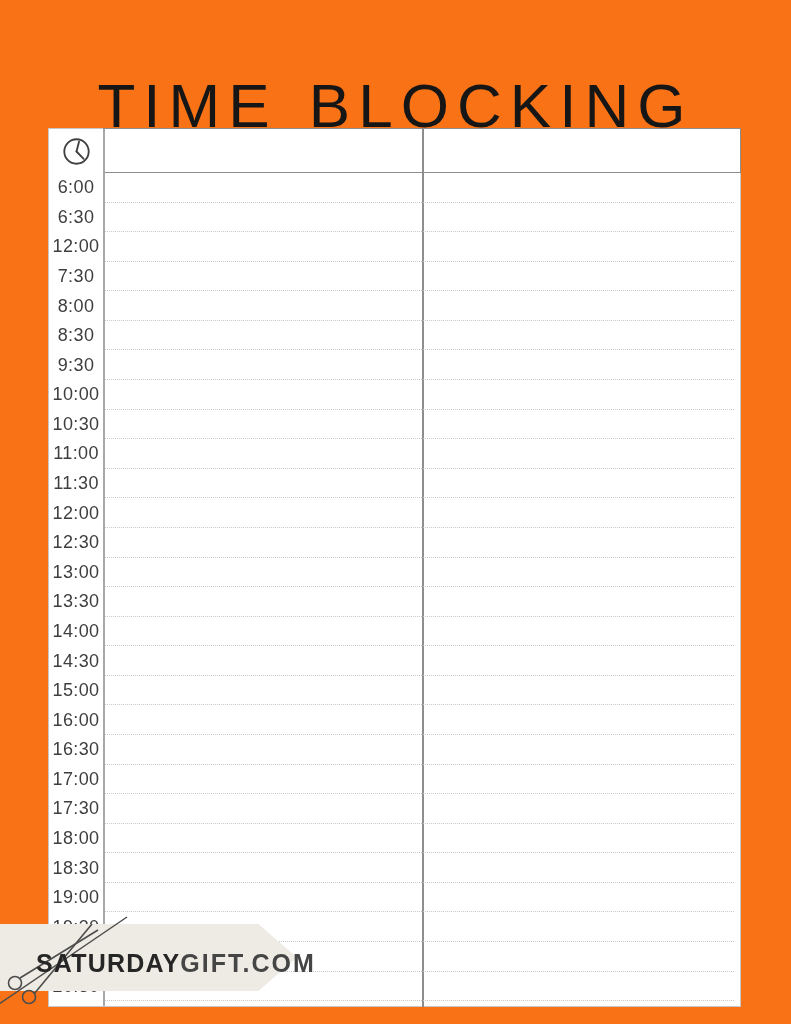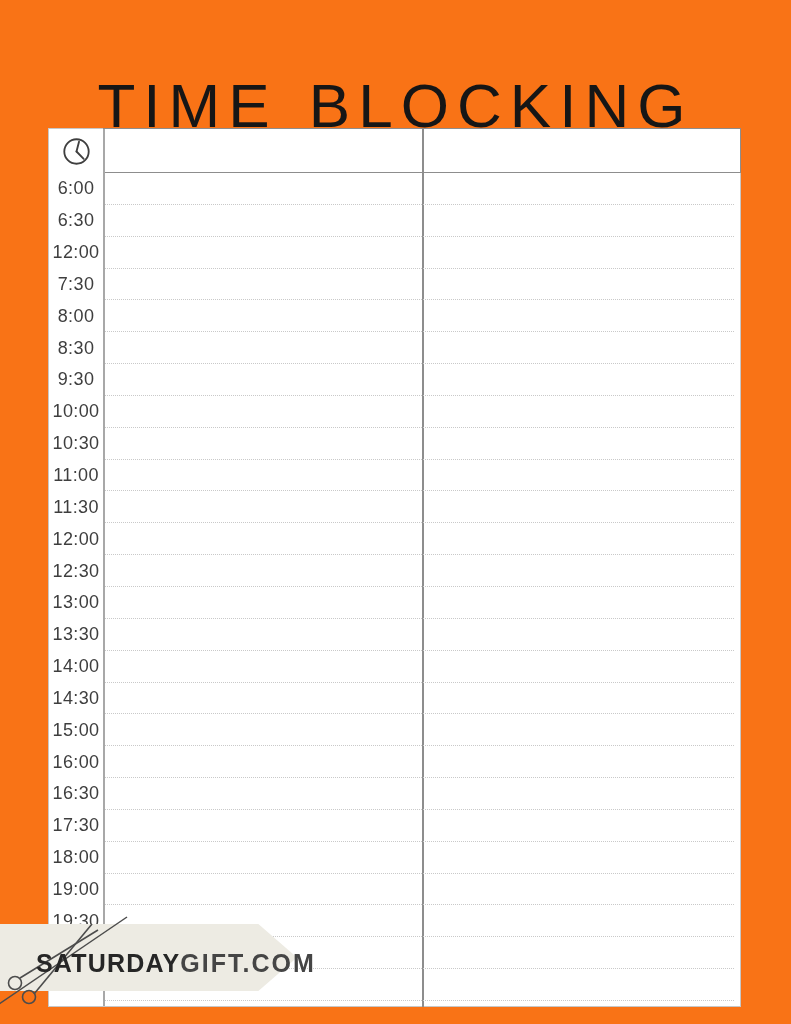--- a/index.html
+++ b/index.html
@@ -295,29 +295,45 @@
         </div>
         <div class="row">
           <div class="time-cell">16:30</div>
           <div class="cells">
             <div class="cell"></div>
             <div class="cell"></div>
           </div>
           <div class="row-line"></div>
         </div>
         <div class="row">
+          <div class="time-cell">17:00</div>
+          <div class="cells">
+            <div class="cell"></div>
+            <div class="cell"></div>
+          </div>
+          <div class="row-line"></div>
+        </div>
+        <div class="row">
           <div class="time-cell">17:30</div>
           <div class="cells">
             <div class="cell"></div>
             <div class="cell"></div>
           </div>
           <div class="row-line"></div>
         </div>
         <div class="row">
           <div class="time-cell">18:00</div>
+          <div class="cells">
+            <div class="cell"></div>
+            <div class="cell"></div>
+          </div>
+          <div class="row-line"></div>
+        </div>
+        <div class="row">
+          <div class="time-cell">18:30</div>
           <div class="cells">
             <div class="cell"></div>
             <div class="cell"></div>
           </div>
           <div class="row-line"></div>
         </div>
         <div class="row">
           <div class="time-cell">19:00</div>
           <div class="cells">
             <div class="cell"></div>

